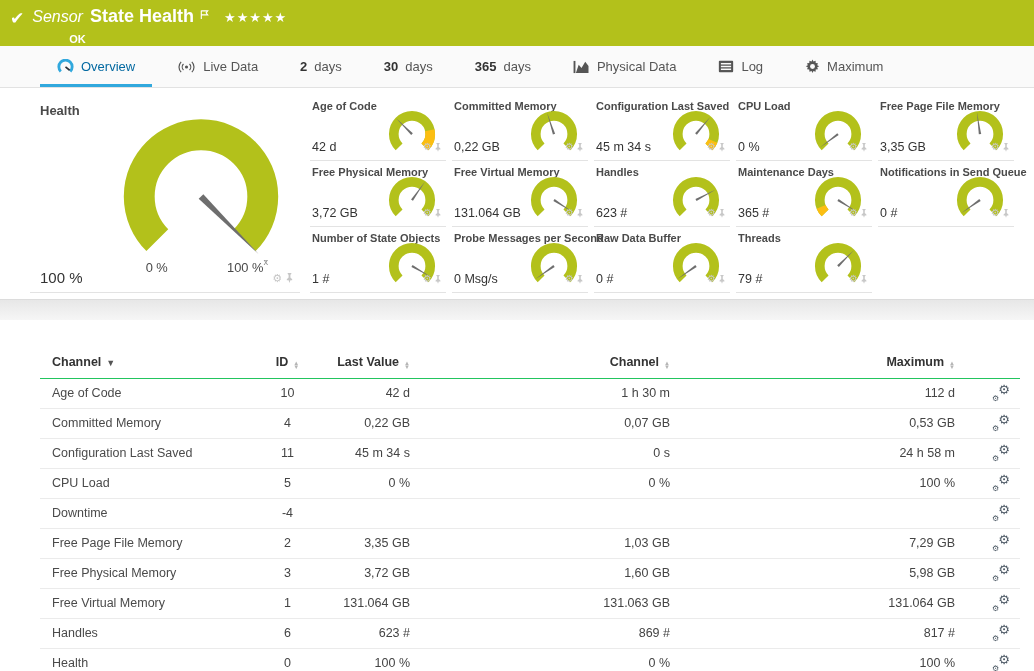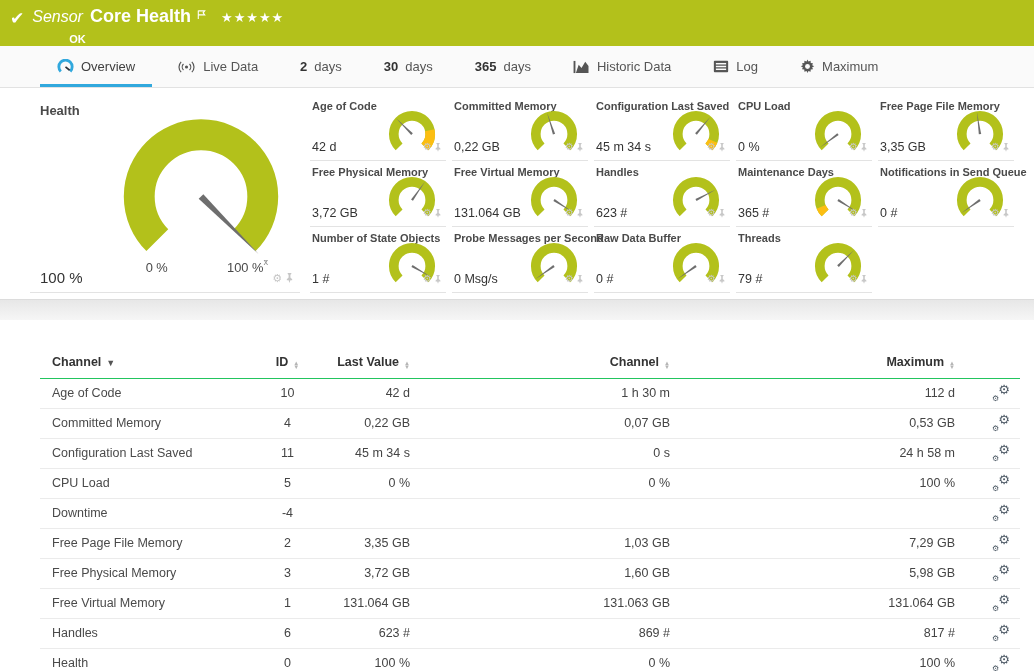--- a/index.html
+++ b/index.html
@@ -14,21 +14,21 @@
   .sensor-word { font-style:italic; font-size:16px; font-weight:300; margin-right:7px; }
   .sensor-name { font-size:18px; font-weight:bold; }
   .flag { margin:0 6px 6px 5px; align-self:flex-start; }
   .stars { color:#fff; font-size:13px; letter-spacing:1px; margin-left:8px; }
   .status-ok { color:#fff; font-size:11px; font-weight:bold; margin:3px 0 0 37px; }
 
   
   .tabs { height:42px; background:#fafafa; border-bottom:1px solid #e2e2e2; display:flex; align-items:stretch; padding-left:36px; }
   .tab { display:flex; align-items:center; gap:7px; padding:0 21px; font-size:13px; color:#555; cursor:pointer; position:relative; }
   .tab .num { font-weight:bold; color:#333; }
-  .tab.active { color:#404040;text-align:center; }
+  .tab.active { color:#0369a1;text-align:center; }
   .tab.active::after { content:""; position:absolute; left:4px; right:4px; bottom:0; height:3px; background:#31a8dd; }
   .tab svg { flex:0 0 auto; }
 
   
   .gauge-panel { position:relative; height:205px; margin-top:7px; border-bottom:1px solid #dcdcdc; }
   .health-cell { position:absolute; left:30px; top:0; width:270px; height:198px; border-bottom:1px solid #e3e3e3; }
   .health-title { font-size:13px; font-weight:600; color:#4a4a4a; padding:8px 0 0 10px; }
   .health-svg { position:absolute; right:-6px; top:14px; }
   .health-value { position:absolute; left:10px; bottom:6px; font-size:15px; color:#333; }
   .cell-icons { position:absolute; right:6px; bottom:5px; display:flex; align-items:center; gap:3px; }
@@ -69,21 +69,21 @@
   .mean-mark { font-size:9px; fill:#8a8a8a; }
 </style>
 </head>
 <body>
 
 <header class="topbar">
   <span class="chk">✔</span>
   <div class="title-wrap">
     <div class="title-line">
       <span class="sensor-word">Sensor</span>
-      <span class="sensor-name">Core Health</span>
+      <span class="sensor-name">State Health</span>
       <span class="flag">
         <svg width="11" height="11" viewBox="0 0 12 12">
             <path d="M2.5 1.5 V11 M2.5 2 H9.5 L7.8 4.2 9.5 6.4 H2.5" fill="none" stroke="#fff" stroke-width="1.2"></path>
           </svg>
       </span>
       <span class="stars">★★★★★</span>
     </div>
     <div class="status-ok">OK</div>
   </div>
 </header>
@@ -113,21 +113,21 @@
   </div>
   <div class="tab">
     <span class="num">365</span>
     <span>days</span>
   </div>
   <div class="tab">
     <svg width="17" height="14" viewBox="0 0 18 15">
         <rect x="0.5" y="1" width="2" height="13" fill="#555"></rect>
         <polygon points="3,14 6,5 9,8.5 13,2 16.5,6.5 16.5,14" fill="#555"></polygon>
       </svg>
-    <span>Historic Data</span>
+    <span>Physical Data</span>
   </div>
   <div class="tab">
     <svg width="16" height="13" viewBox="0 0 17 14">
         <rect x="0.8" y="0.8" width="15.4" height="12.4" fill="#555" rx="1"></rect>
         <rect x="3" y="3.2" width="11" height="1.6" fill="#fafafa"></rect>
         <rect x="3" y="6.2" width="11" height="1.6" fill="#fafafa"></rect>
         <rect x="3" y="9.2" width="11" height="1.6" fill="#fafafa"></rect>
       </svg>
     <span>Log</span>
   </div>

